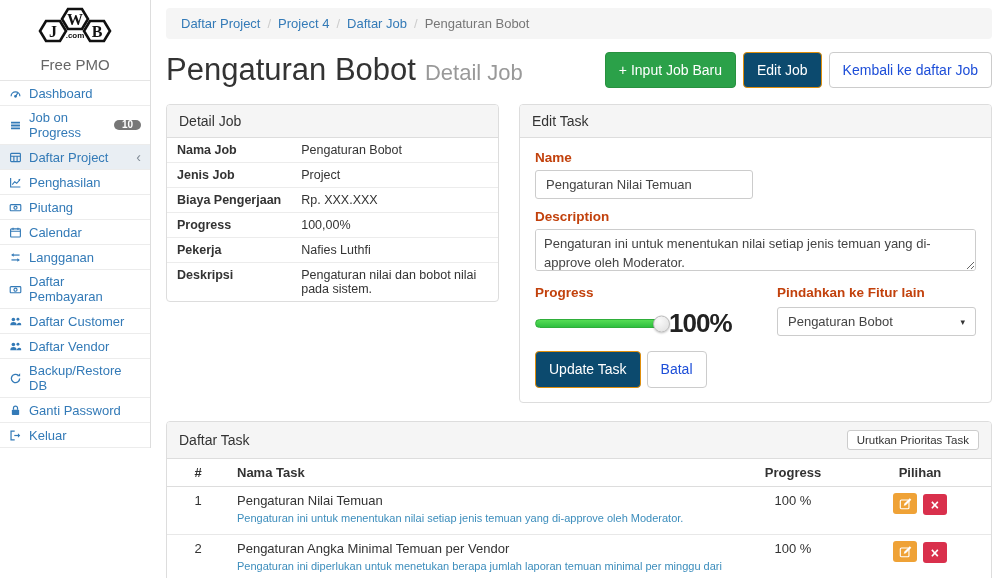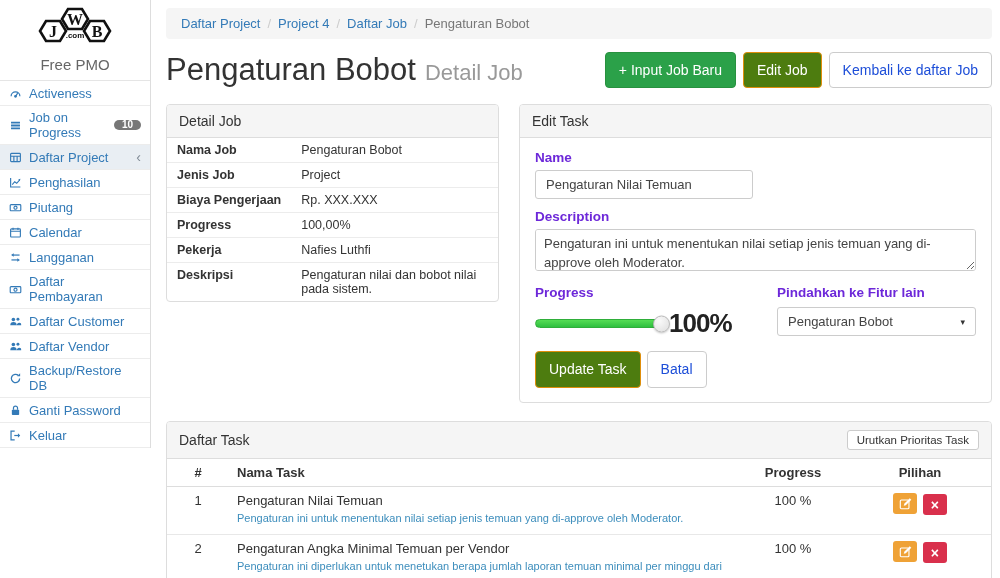--- a/index.html
+++ b/index.html
@@ -26,38 +26,38 @@
   .crumb-link { color:#337ab7; cursor:pointer; }
   .crumb-sep { color:#ccc; }
   .crumb-active { color:#777; }
   .header-row { display:flex; align-items:center; margin:4px 0 16px; }
   .page-title { font-size:31px; color:#333; }
   .page-subtitle { font-size:22px; color:#999; margin-left:9px; padding-top:6px; }
   .header-buttons { margin-left:auto; display:flex; gap:7px; }
   .btn { font-size:14px; padding:7px 13px; border-radius:4px; border:1px solid transparent;
     cursor:pointer; font-family:inherit; line-height:1.45; white-space:nowrap; }
   .btn-green { background:#2ba149; border-color:#28913f; color:#fff; }
-  .btn-orange { background:#4d7c0f; border-color:#e08e0b; color:#fff; }
+  .btn-orange { background:#0c4a6e; border-color:#e08e0b; color:#fff; }
   .btn-default { background:#fff; border-color:#ccc; color:#1d4ed8; }
   .btn-xs { font-size:11.5px; padding:3px 9px; border-radius:3px; background:#fff; border:1px solid #ccc; color:#333; cursor:pointer; font-family:inherit; }
   
   .panel { border:1px solid #ddd; border-radius:4px; background:#fff; }
   .panel-heading { background:#f5f5f5; border-bottom:1px solid #ddd; padding:8px 12px;
     font-size:14px; color:#333; border-radius:3px 3px 0 0; display:flex; align-items:center; justify-content:space-between; }
   .content-row { display:flex; gap:20px; align-items:flex-start; }
   
   .detail-panel { width:333px; flex:none; }
   .detail-table { width:100%; border-collapse:collapse; font-size:12.5px; }
   .detail-table td { padding:5px 10px; border-bottom:1px solid #ececec; vertical-align:top; }
   .detail-table tr:last-child td { border-bottom:none; }
   .detail-label { font-weight:bold; width:108px; white-space:nowrap; }
   
   .edit-panel { flex:1; }
   .panel-body { padding:12px 15px 14px; }
-  .field-label { color:#6d28d9; font-weight:bold; font-size:13.5px; display:block; margin-bottom:5px; }
+  .field-label { color:#c2410c; font-weight:bold; font-size:13.5px; display:block; margin-bottom:5px; }
   .form-group { margin-bottom:10px; }
   .text-input { width:218px; border:1px solid #ccc; border-radius:3px; padding:6px 10px;
     font-size:13px; font-family:inherit; color:#444; }
   .desc-area { width:100%; height:42px; border:1px solid #ccc; border-radius:3px; padding:5px 8px;
     font-size:13px; font-family:inherit; color:#444; resize:vertical; line-height:1.45; }
   .progress-row { display:flex; margin:3px 0 12px; }
   .progress-left { width:242px; flex:none; }
   .slider-line { display:flex; align-items:center; gap:6px; margin-top:8px; }
   .slider-track { position:relative; width:128px; height:9px; border-radius:5px;
     background:linear-gradient(#55dd55,#2fbf3f); border:1px solid #2fae3a; }
@@ -104,21 +104,21 @@
     </svg>
     <div class="brand-name">Free PMO</div>
   </div>
 
   <div class="nav-item">
     <svg class="si" width="13" height="13" viewBox="0 0 16 16" fill="none" stroke-width="1.5">
         <path d="M2.6 11.5a5.4 5.4 0 0 1 10.8 0"></path>
         <path d="M8 11.5 10.7 7.6"></path>
         <circle cx="8" cy="11.5" r="1" fill="#337ab7"></circle>
       </svg>
-    <span>Activeness</span>
+    <span>Dashboard</span>
   </div>
   <div class="nav-item">
     <svg class="si" width="13" height="13" viewBox="0 0 16 16" fill="none" stroke-width="2.2">
         <path d="M2.5 4.5h11M2.5 8h11M2.5 11.5h11"></path>
       </svg>
     <span>Job on Progress</span>
     <span class="nav-badge">10</span>
   </div>
   <div class="nav-item active">
     <svg class="si" width="13" height="13" viewBox="0 0 16 16" fill="none" stroke-width="1.4">

